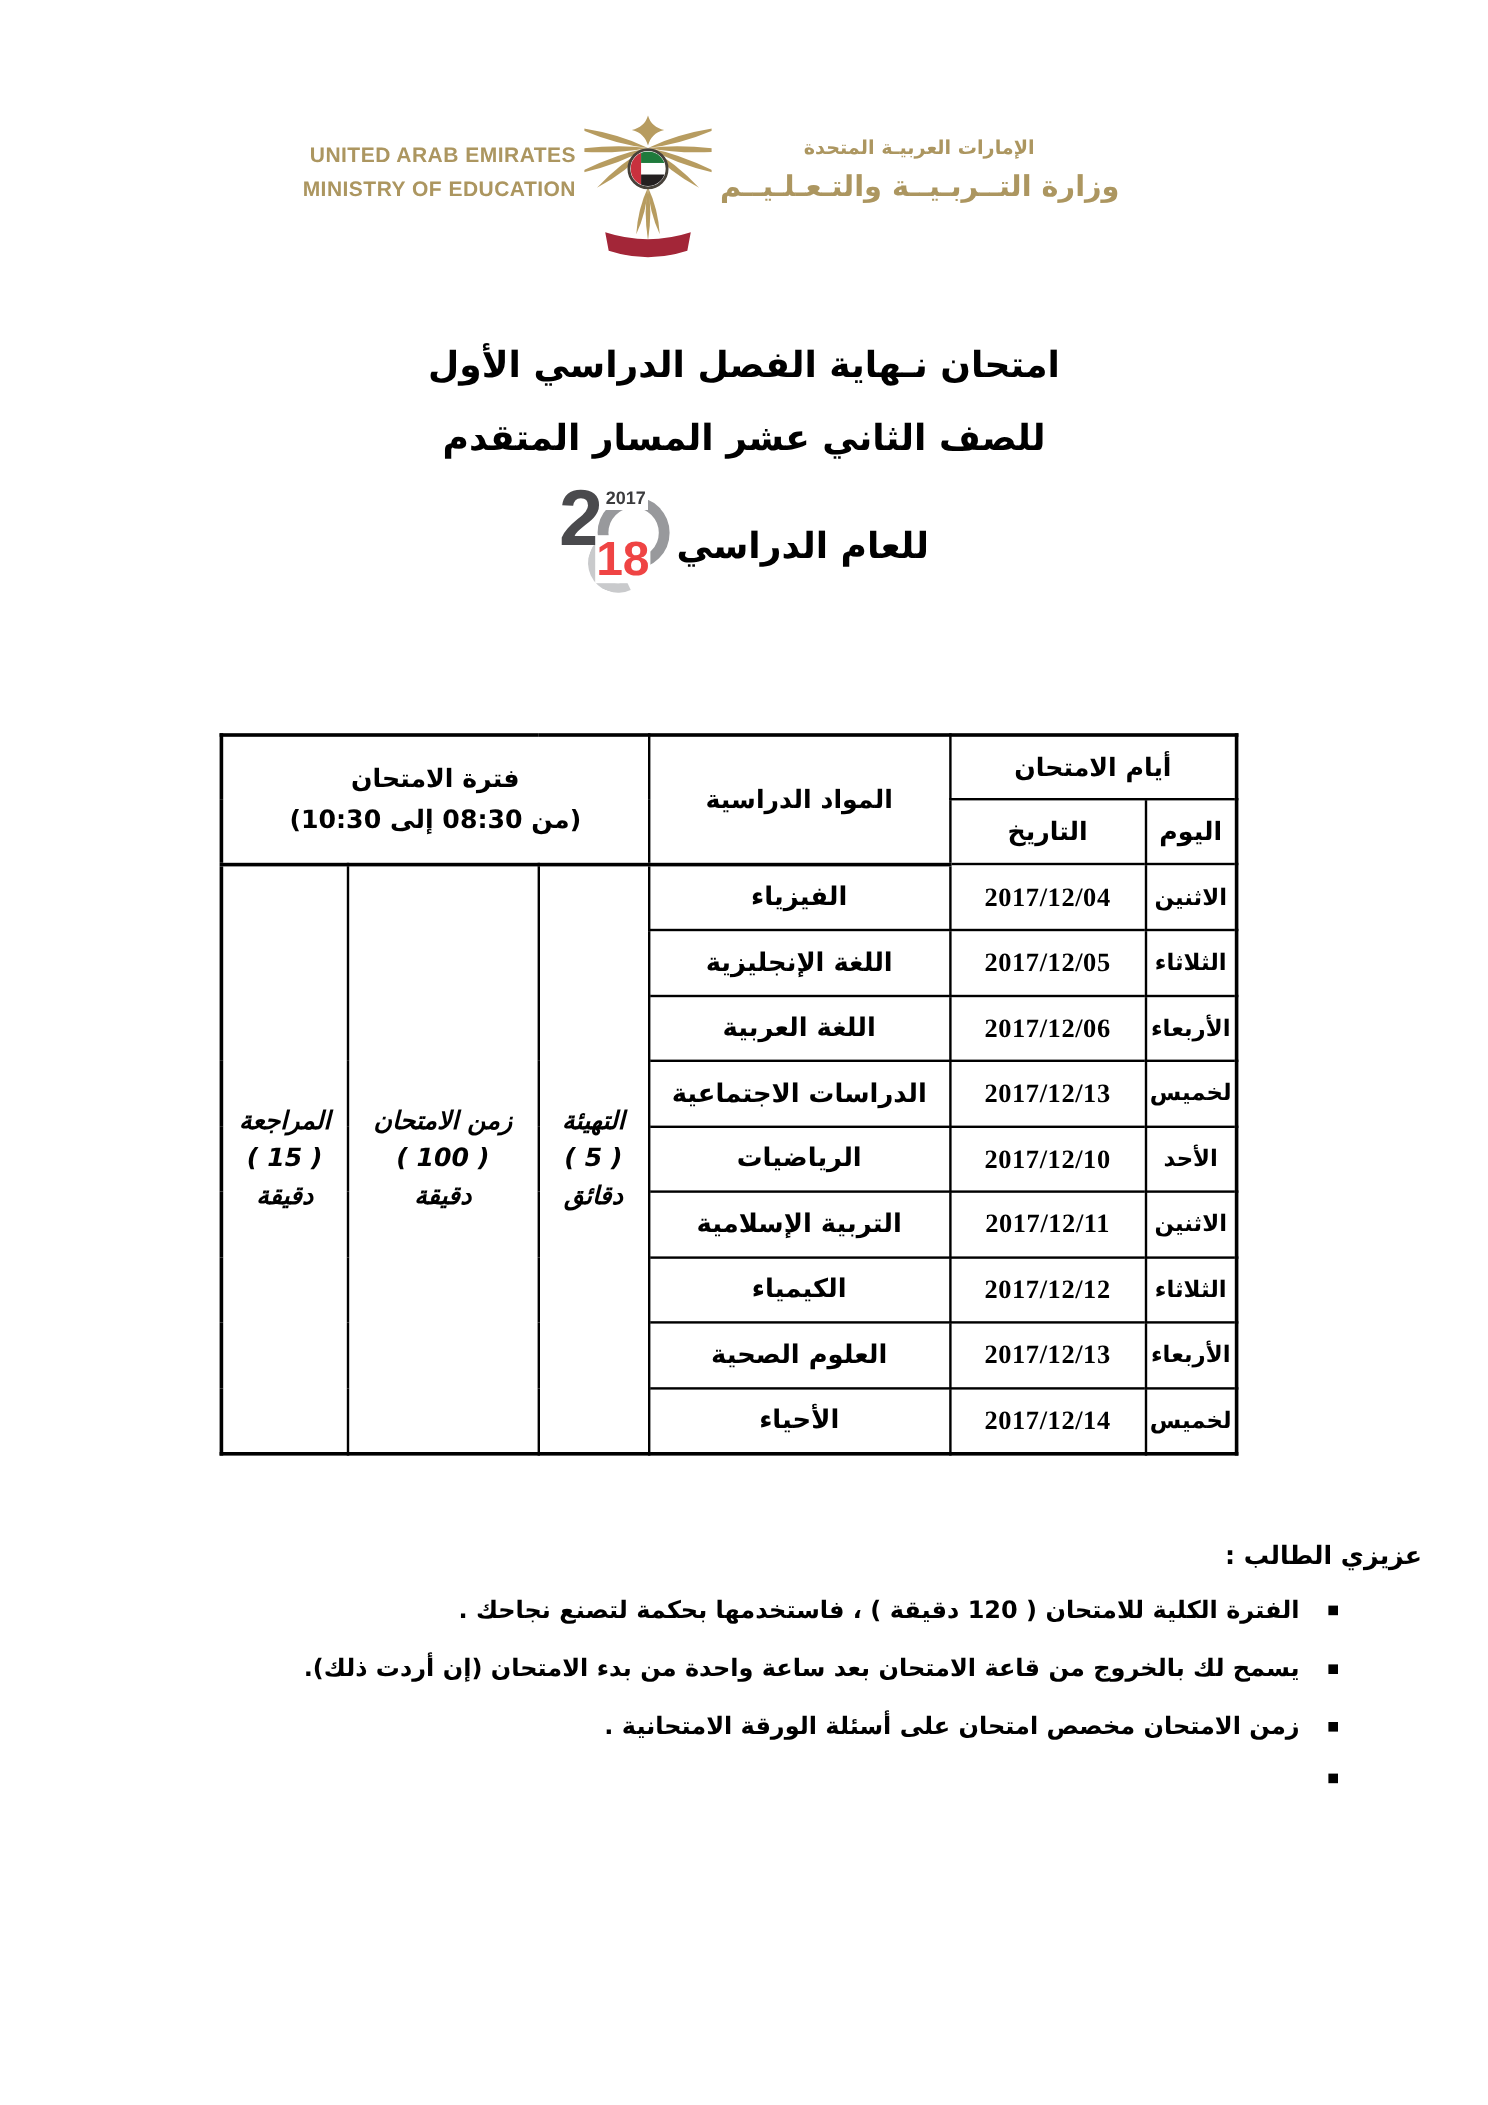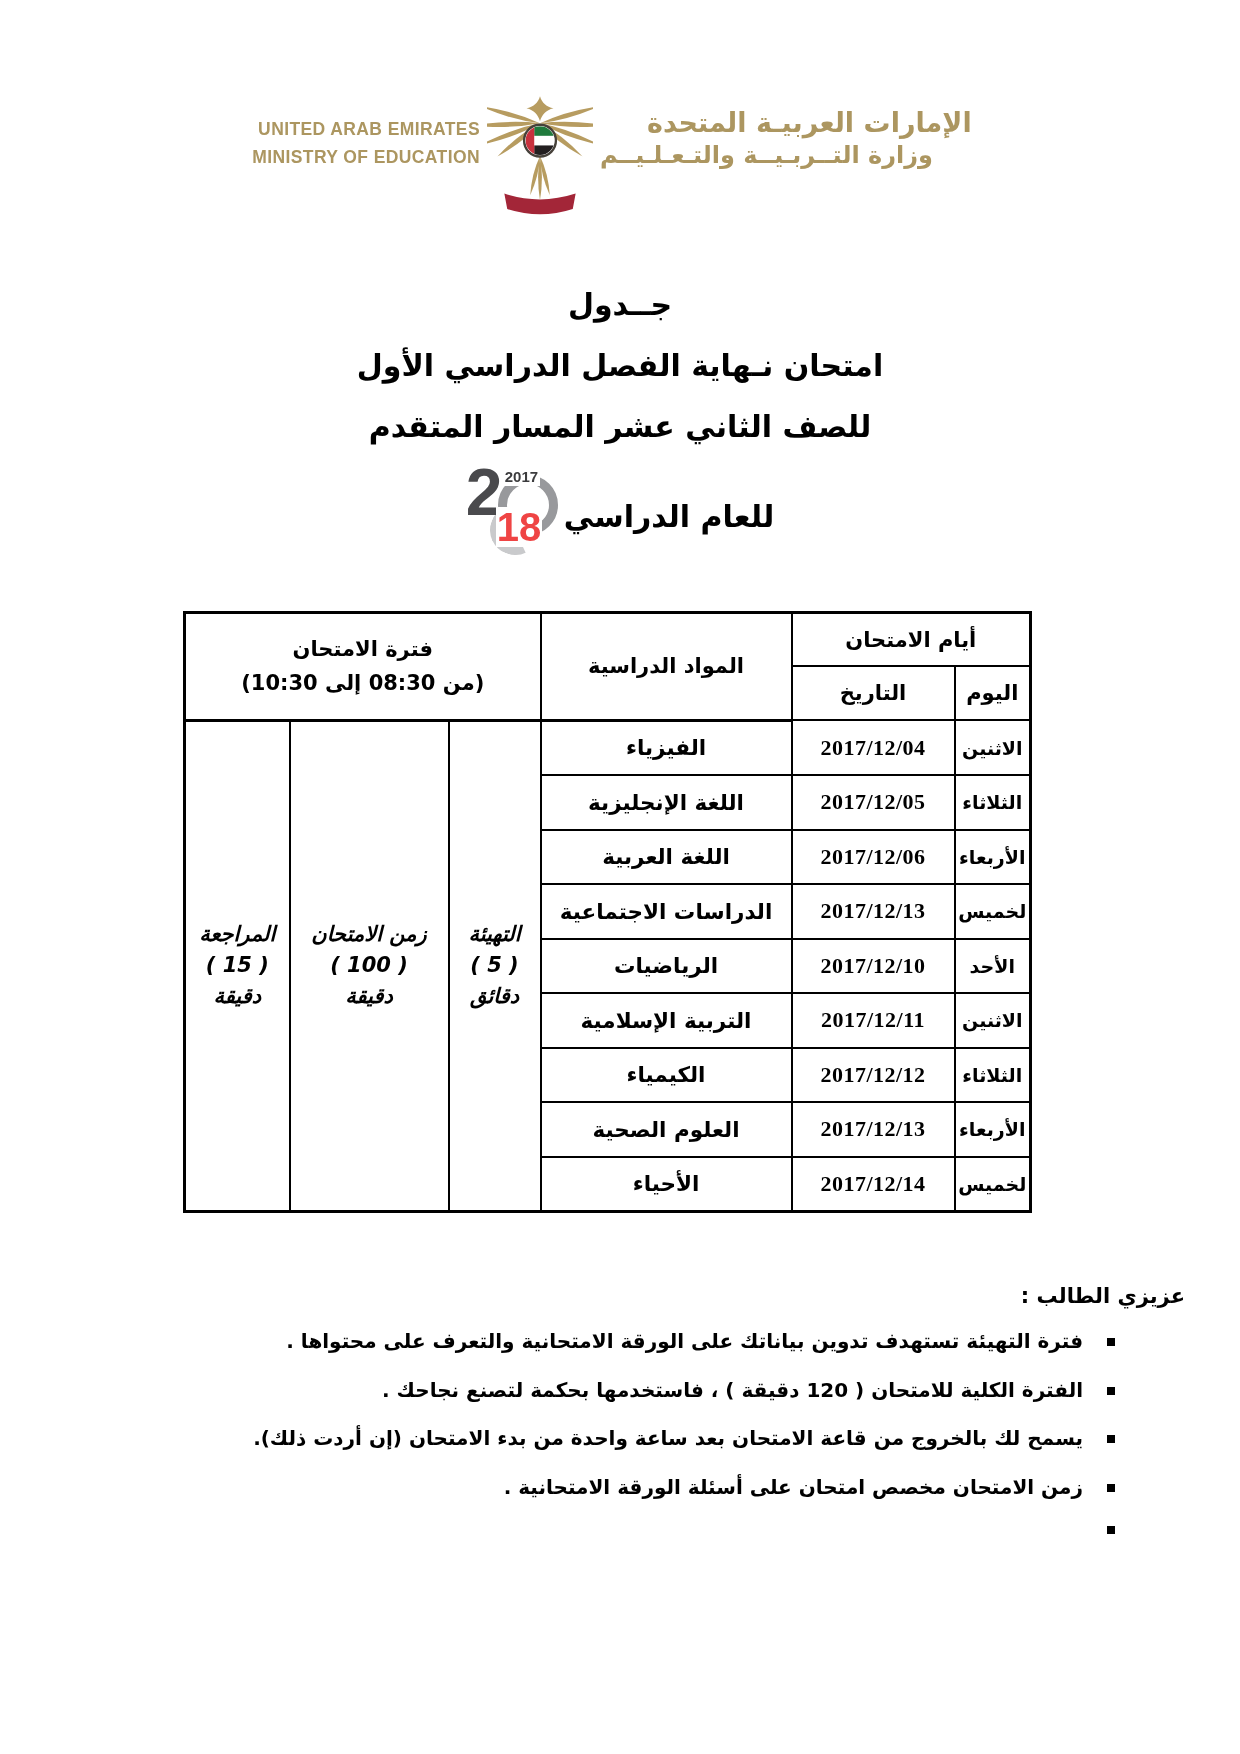--- a/index.html
+++ b/index.html
@@ -12,21 +12,21 @@
   .gov-en{
     position:absolute;right:760px;top:25px;text-align:right;
     font-family:"Liberation Sans",sans-serif;font-weight:bold;
     font-size:17.5px;line-height:28px;color:#ac9660;letter-spacing:.4px;white-space:nowrap;
   }
   .gov-emblem{position:absolute;left:487px;top:2px;width:106px;height:130px;}
   .gov-ar{
     position:absolute;left:600px;top:18px;width:285px;text-align:center;
     color:#ac9660;font-weight:bold;white-space:nowrap;
   }
-  .gov-ar .l1{font-size:27px;line-height:30px;margin-left:47px;}
+  .gov-ar .l1{font-size:16px;line-height:30px;margin-left:47px;}
   .gov-ar .l2{font-size:24px;line-height:34px;}
   
   .title-block{position:absolute;top:288px;left:0;width:1240px;text-align:center;font-weight:bold;}
   .title-line{font-size:30px;line-height:34px;margin-bottom:27px;}
   .title-row4{display:flex;justify-content:center;align-items:center;gap:2px;margin-top:6px;}
   
   .year-logo{position:relative;width:96px;height:92px;flex:0 0 96px;}
   .year-logo .ring{position:absolute;left:32px;top:4px;width:42px;height:42px;border:9px solid #98999c;border-radius:50%;}
   .year-logo .arc{position:absolute;left:24px;top:34px;width:34px;height:34px;border:8px solid #c9cacc;border-radius:50%;border-top-color:transparent;border-right-color:transparent;transform:rotate(20deg);}
   .year-logo .big2{position:absolute;left:0px;top:-12px;font-family:"Liberation Sans",sans-serif;font-weight:bold;font-size:66px;color:#4a4a4d;z-index:3;line-height:1;}
@@ -107,21 +107,20 @@
     <path d="M18 103 Q55 115 92 103 L89 119 Q55 130 21 119 Z" fill="#a32638"></path>
   </svg>
 
   <div class="gov-ar">
     <div class="l1">الإمارات العربيـة المتحدة</div>
     <div class="l2">وزارة التــربـيــة والتـعـلـيــم</div>
   </div>
 </div>
 
 <div class="title-block" dir="rtl">
-  <div class="title-line">جــدول</div>
   <div class="title-line">امتحان نـهاية الفصل الدراسي الأول</div>
   <div class="title-line">للصف الثاني عشر المسار المتقدم</div>
   <div class="title-row4" dir="ltr">
     <div class="year-logo">
       <div class="arc"></div>
       <div class="ring"></div>
       <div class="big2">2</div>
       <div class="y2017">2017</div>
       <div class="y18">18</div>
     </div>
@@ -213,24 +212,20 @@
     <td class="cell-subject">الأحياء</td>
   </tr>
 </tbody>
   </table>
 
 <div class="notes">
   <div class="notes-heading">عزيزي الطالب :</div>
   <ul>
     <li>
         <span class="sq"></span>
-        <span class="txt">فترة التهيئة تستهدف تدوين بياناتك على الورقة الامتحانية والتعرف على محتواها .</span>
-      </li>
-    <li>
-        <span class="sq"></span>
         <span class="txt">الفترة الكلية للامتحان ( 120 دقيقة ) ، فاستخدمها بحكمة لتصنع نجاحك .</span>
       </li>
     <li>
         <span class="sq"></span>
         <span class="txt">يسمح لك بالخروج من قاعة الامتحان بعد ساعة واحدة من بدء الامتحان (إن أردت ذلك).</span>
       </li>
     <li>
         <span class="sq"></span>
         <span class="txt">زمن الامتحان مخصص امتحان على أسئلة الورقة الامتحانية .</span>
       </li>

